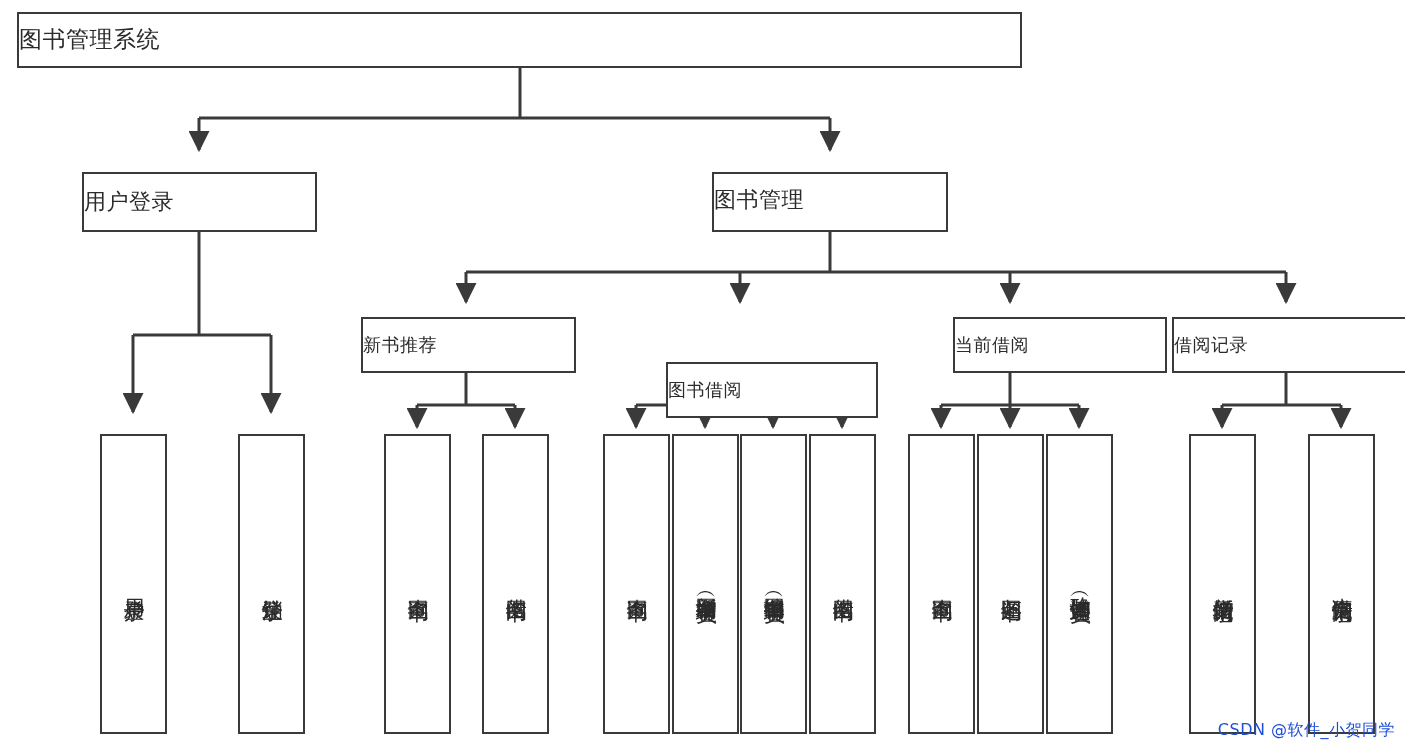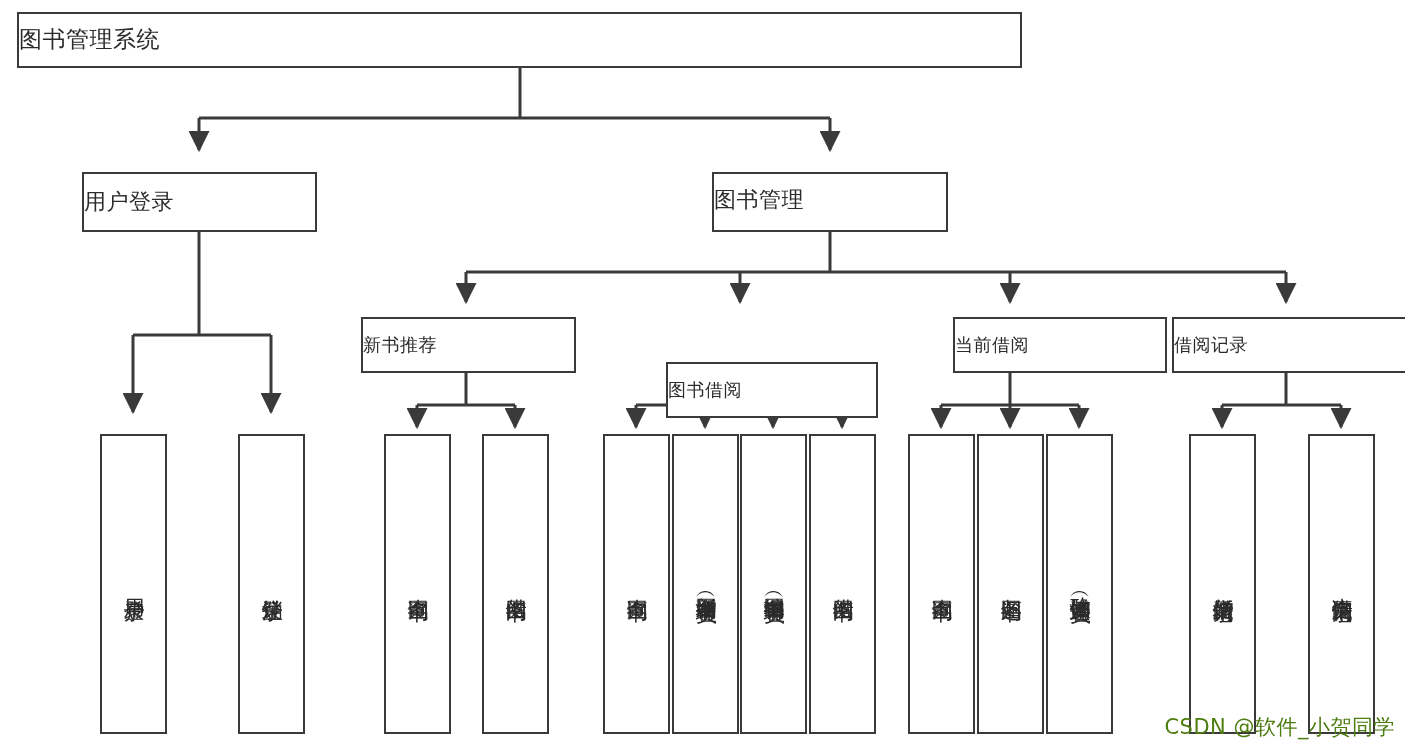--- a/index.html
+++ b/index.html
@@ -61,22 +61,22 @@
     text-orientation: upright;
     font-size: 21px;
     line-height: 1.22;
     letter-spacing: 1px;
     max-height: 276px;
   }
   #watermark {
     position: absolute;
     right: 10px;
     bottom: 6px;
-    font-size: 21px;
-    color: #4d7c0f;
+    font-size: 16px;
+    color: #1d4ed8;
     z-index: 5;
     white-space: nowrap;
     letter-spacing: 0.5px;
   }
 </style>
 </head>
 <body>
 
 <div id="diagram-root">
 

